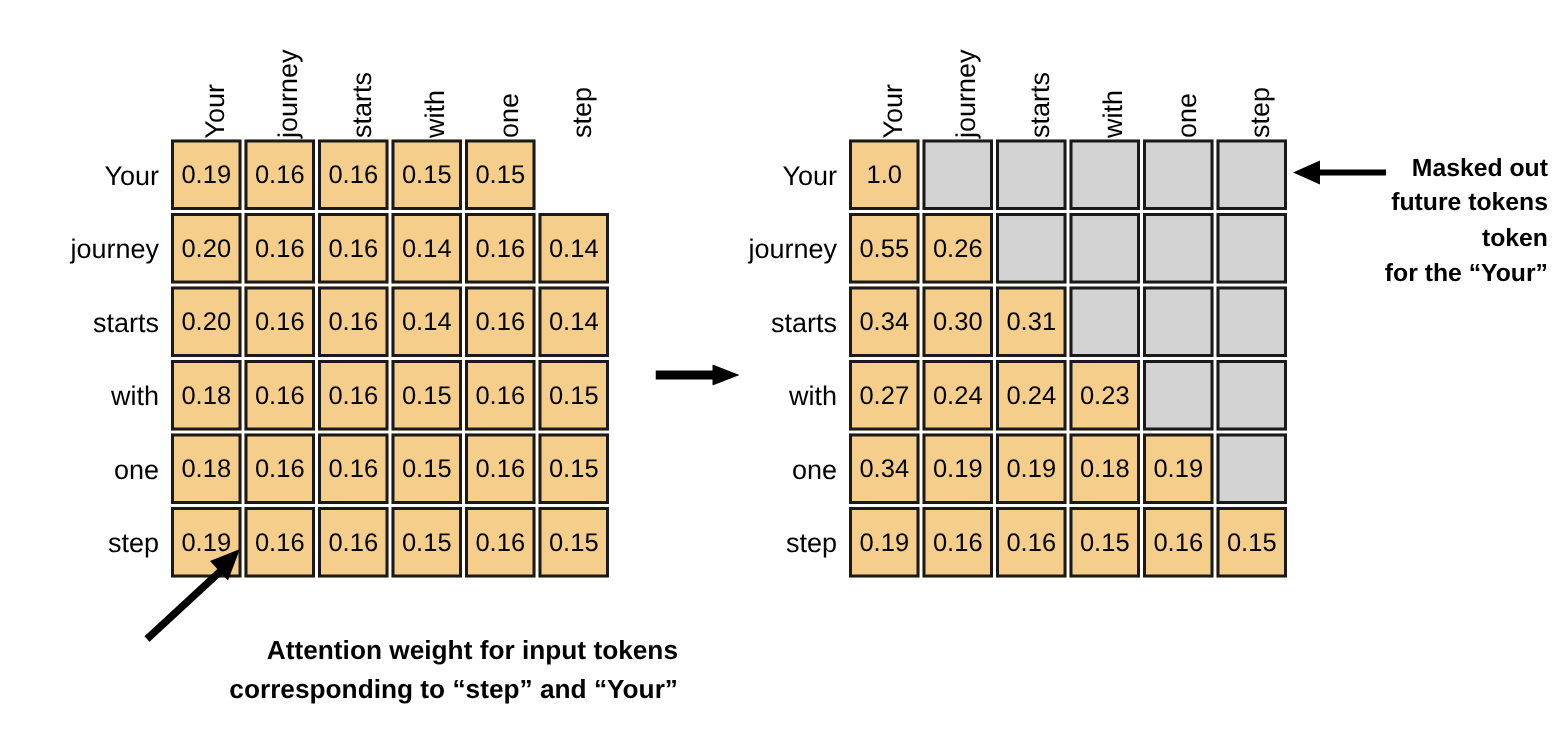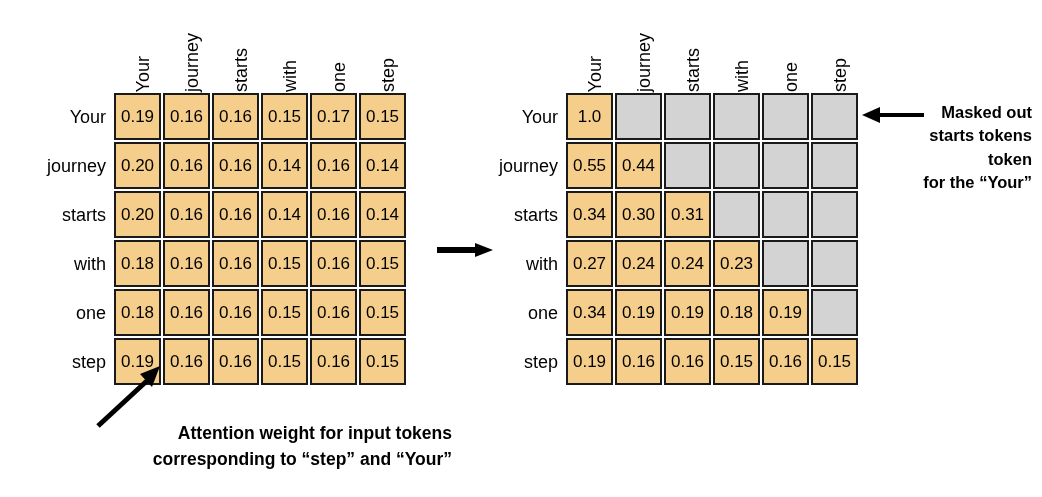--- a/index.html
+++ b/index.html
@@ -159,21 +159,20 @@
         <span>step</span>
       </div>
     </div>
   <div class="grid-body">
       <div class="grid-row">
         <div class="row-label">Your</div>
         <div class="cell">0.19</div>
         <div class="cell">0.16</div>
         <div class="cell">0.16</div>
         <div class="cell">0.15</div>
-        <div class="cell">0.17</div>
         <div class="cell">0.15</div>
       </div>
       <div class="grid-row">
         <div class="row-label">journey</div>
         <div class="cell">0.20</div>
         <div class="cell">0.16</div>
         <div class="cell">0.16</div>
         <div class="cell">0.14</div>
         <div class="cell">0.16</div>
         <div class="cell">0.14</div>
@@ -244,21 +243,21 @@
         <div class="cell">1.0</div>
         <div class="cell masked"></div>
         <div class="cell masked"></div>
         <div class="cell masked"></div>
         <div class="cell masked"></div>
         <div class="cell masked"></div>
       </div>
       <div class="grid-row">
         <div class="row-label">journey</div>
         <div class="cell">0.55</div>
-        <div class="cell">0.44</div>
+        <div class="cell">0.26</div>
         <div class="cell masked"></div>
         <div class="cell masked"></div>
         <div class="cell masked"></div>
         <div class="cell masked"></div>
       </div>
       <div class="grid-row">
         <div class="row-label">starts</div>
         <div class="cell">0.34</div>
         <div class="cell">0.30</div>
         <div class="cell">0.31</div>
@@ -312,21 +311,21 @@
 
 <div class="arrow-attn">
   <svg width="66" height="62" viewBox="0 0 66 62">
     <line x1="2" y1="60" x2="54" y2="12" stroke="#000" stroke-width="5"></line>
     <polygon points="64,0 44,8 56,21" fill="#000"></polygon>
   </svg>
 </div>
 
 <div class="anno anno-mask">
   <span class="line">Masked out</span>
-  <span class="line">starts tokens</span>
+  <span class="line">future tokens</span>
   <span class="line">token</span>
   <span class="line">for the “Your”</span>
 </div>
 
 <div class="anno anno-attn">
   <span class="line">Attention weight for input tokens</span>
   <span class="line">corresponding to “step” and “Your”</span>
 </div>
 
 </body></html>

